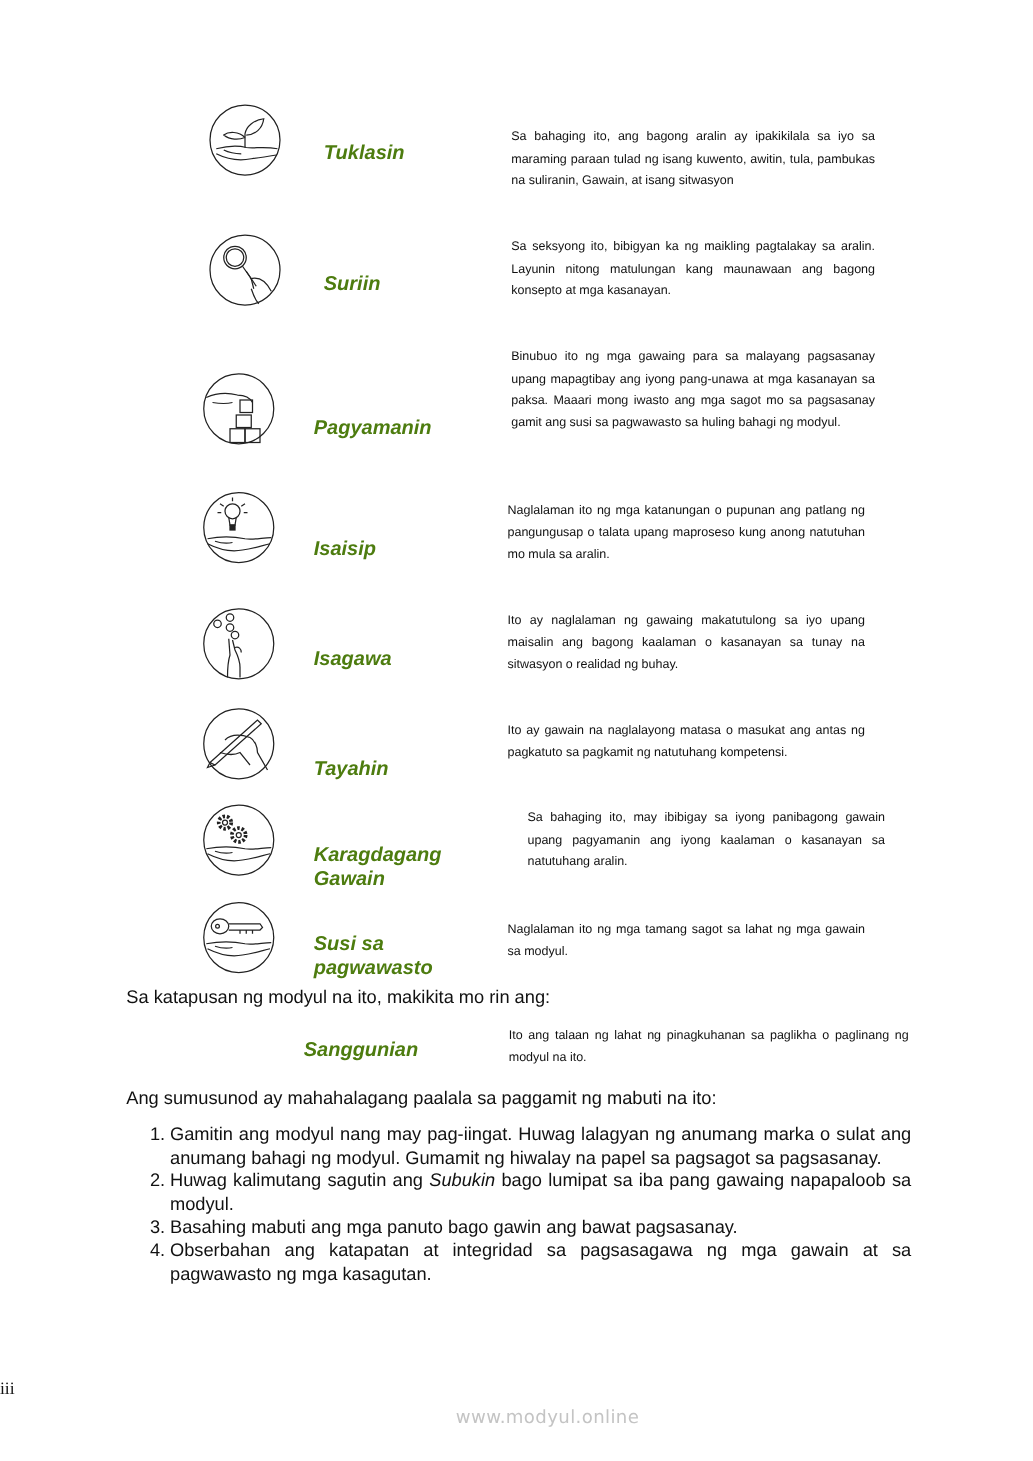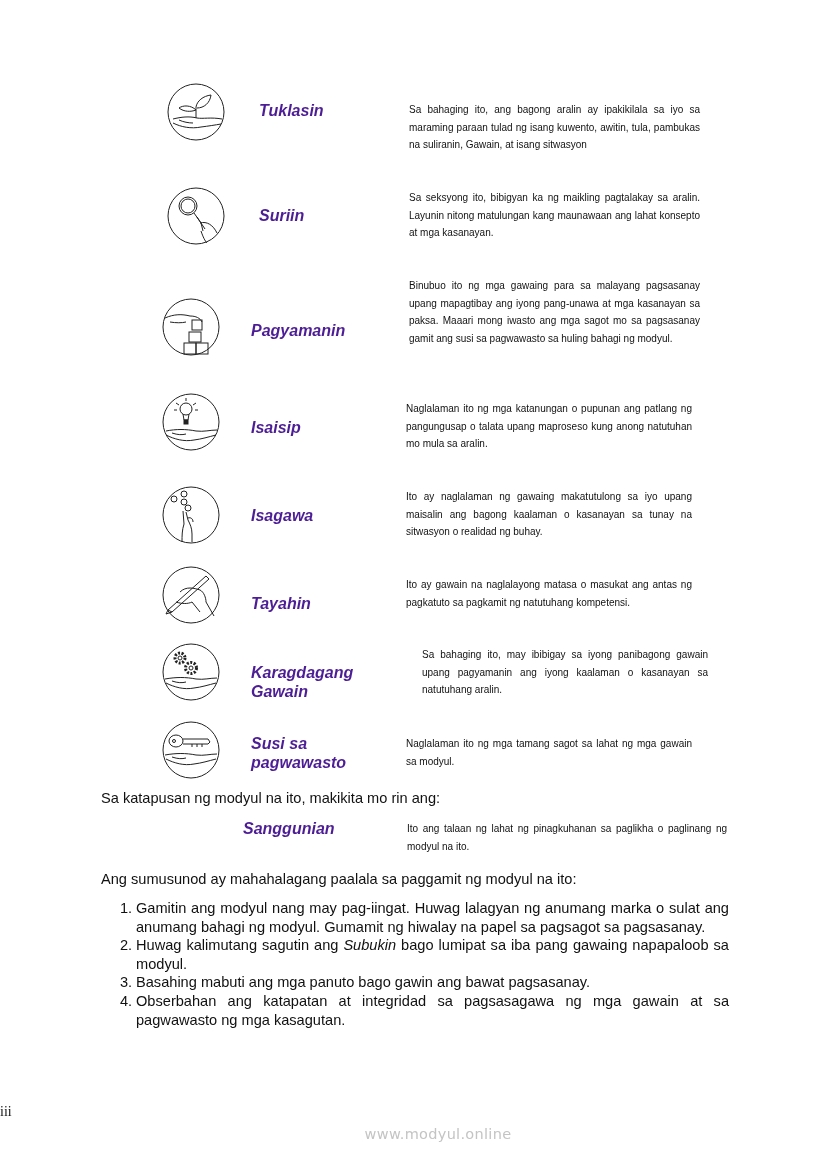--- a/index.html
+++ b/index.html
@@ -1,20 +1,20 @@
 <!DOCTYPE html>
 <html><head>
 <meta charset="utf-8">
 <style>
   html, body { margin: 0; padding: 0; background: #ffffff; }
   body { width: 826px; height: 1169px; position: relative; overflow: hidden;
          font-family: "Liberation Sans", sans-serif; color: #111; }
   .icon { position: absolute; width: 58px; height: 58px; }
   .icon svg { width: 58px; height: 58px; display: block; }
-  .label { position: absolute; font-weight: bold; font-style: italic; font-size: 16px; line-height: 19px; color: #4c1d95; }
+  .label { position: absolute; font-weight: bold; font-style: italic; font-size: 16px; line-height: 19px; color: #4d7c0f; margin-top: 12px; }
   .desc { position: absolute; font-size: 10px; line-height: 17.6px; text-align: justify; color: #111; }
   .para { position: absolute; left: 101px; font-size: 14.6px; line-height: 18px; color: #111; text-align: center; }
   .list { position: absolute; left: 101px; top: 899px; width: 628px; margin: 0; padding: 0; list-style: none; }
   .list li { position: relative; padding-left: 35px; font-size: 14.6px; line-height: 18.6px; text-align: justify; margin: 0; }
   .list li .num { position: absolute; left: 22px; top: 0; transform: translateX(-50%); }
   .list li .num { left: 25px; }
   .pageno { position: absolute; left: 0; width: 826px; top: 1104px; text-align: left;
             font-family: "Liberation Serif", serif; font-size: 14px; color: #111; }
   .watermark { position: absolute; left: 0; width: 826px; top: 1126px; text-align: center;
                font-family: "DejaVu Sans", sans-serif; font-size: 14.5px; color: #c4c4c4; letter-spacing: 0.3px; padding-left: 25px; }
@@ -40,21 +40,21 @@
     <circle cx="29" cy="29" r="28"></circle>
     <circle cx="21" cy="19" r="9"></circle>
     <circle cx="21" cy="19" r="7"></circle>
     <path d="M27 26 L34 36 L36 44"></path>
     <path d="M30 30 L38 42"></path>
     <path d="M33 36 C40 34 46 38 50 46"></path>
     <path d="M34 44 C36 50 38 54 40 56"></path>
   </svg>
 </div>
 <div class="label" style="left:259px; top:206px;">Suriin</div>
-<div class="desc" style="left:409px; top:189px; width:291px;">Sa seksyong ito, bibigyan ka ng maikling pagtalakay sa aralin. Layunin nitong matulungan kang maunawaan ang lahat konsepto at mga kasanayan.</div>
+<div class="desc" style="left:409px; top:189px; width:291px;">Sa seksyong ito, bibigyan ka ng maikling pagtalakay sa aralin. Layunin nitong matulungan kang maunawaan ang bagong konsepto at mga kasanayan.</div>
 
 <div class="icon" style="left:162px; top:298px;">
   <svg viewBox="0 0 58 58" fill="none" stroke="#222" stroke-width="1">
     <circle cx="29" cy="29" r="28"></circle>
     <path d="M3 20 C12 16 20 16 28 18 C34 18 38 20 40 24"></path>
     <path d="M8 24 C14 25 20 25 24 24"></path>
     <rect x="30" y="22" width="10" height="10"></rect>
     <rect x="27" y="34" width="12" height="10"></rect>
     <rect x="22" y="45" width="12" height="11"></rect>
     <rect x="34" y="45" width="12" height="11"></rect>
@@ -139,21 +139,21 @@
   <div>Susi sa</div>
   <div>pagwawasto</div>
 </div>
 <div class="desc" style="left:406px; top:735px; width:286px;">Naglalaman ito ng mga tamang sagot sa lahat ng mga gawain sa modyul.</div>
 
 <div class="para" style="top:789px;">Sa katapusan ng modyul na ito, makikita mo rin ang:</div>
 
 <div class="label" style="left:243px; top:819px;">Sanggunian</div>
 <div class="desc" style="left:407px; top:820px; width:320px;">Ito ang talaan ng lahat ng pinagkuhanan sa paglikha o paglinang ng modyul na ito.</div>
 
-<div class="para" style="top:870px;">Ang sumusunod ay mahahalagang paalala sa paggamit ng modyul na ito:</div>
+<div class="para" style="top:870px;">Ang sumusunod ay mahahalagang paalala sa paggamit ng mabuti na ito:</div>
 
 <ol class="list">
   <li>
     <span class="num">1.</span>
     <span>Gamitin ang modyul nang may pag-iingat. Huwag lalagyan ng anumang marka o sulat ang anumang bahagi ng modyul. Gumamit ng hiwalay na papel sa pagsagot sa pagsasanay.</span>
   </li>
   <li>
     <span class="num">2.</span>
     <span>Huwag kalimutang sagutin ang </span><em>Subukin</em><span> bago lumipat sa iba pang gawaing napapaloob sa modyul.</span>
   </li>

